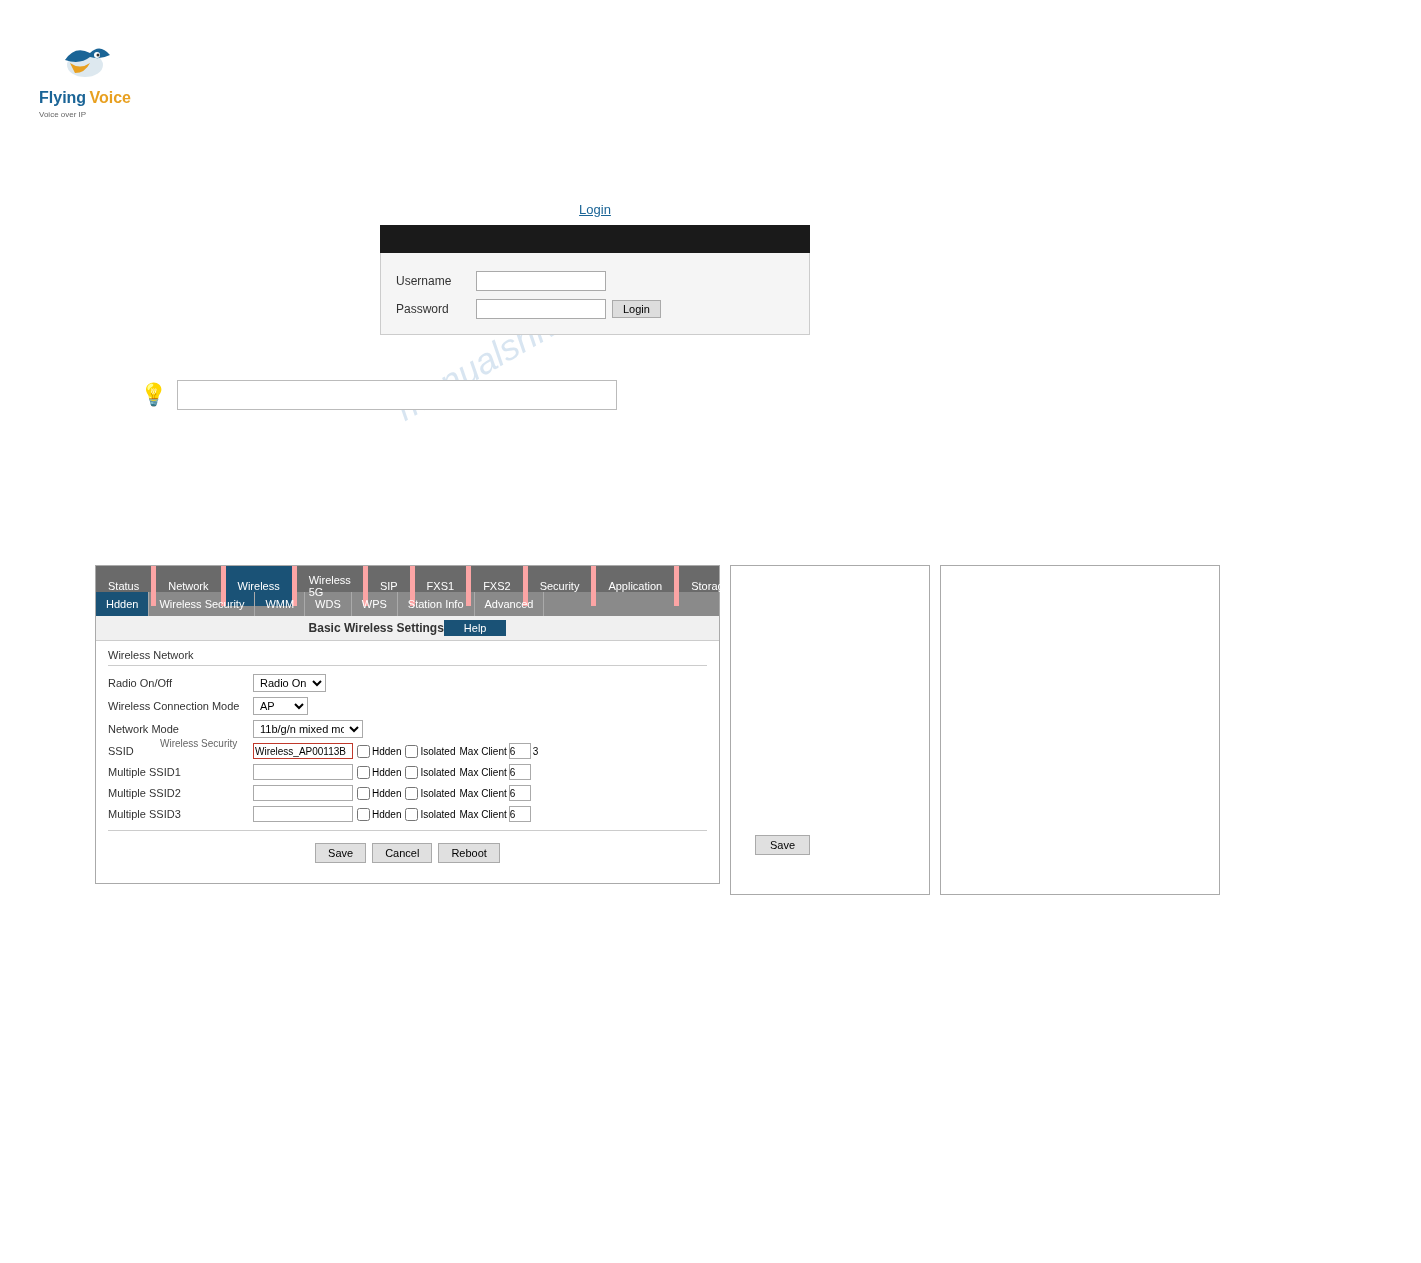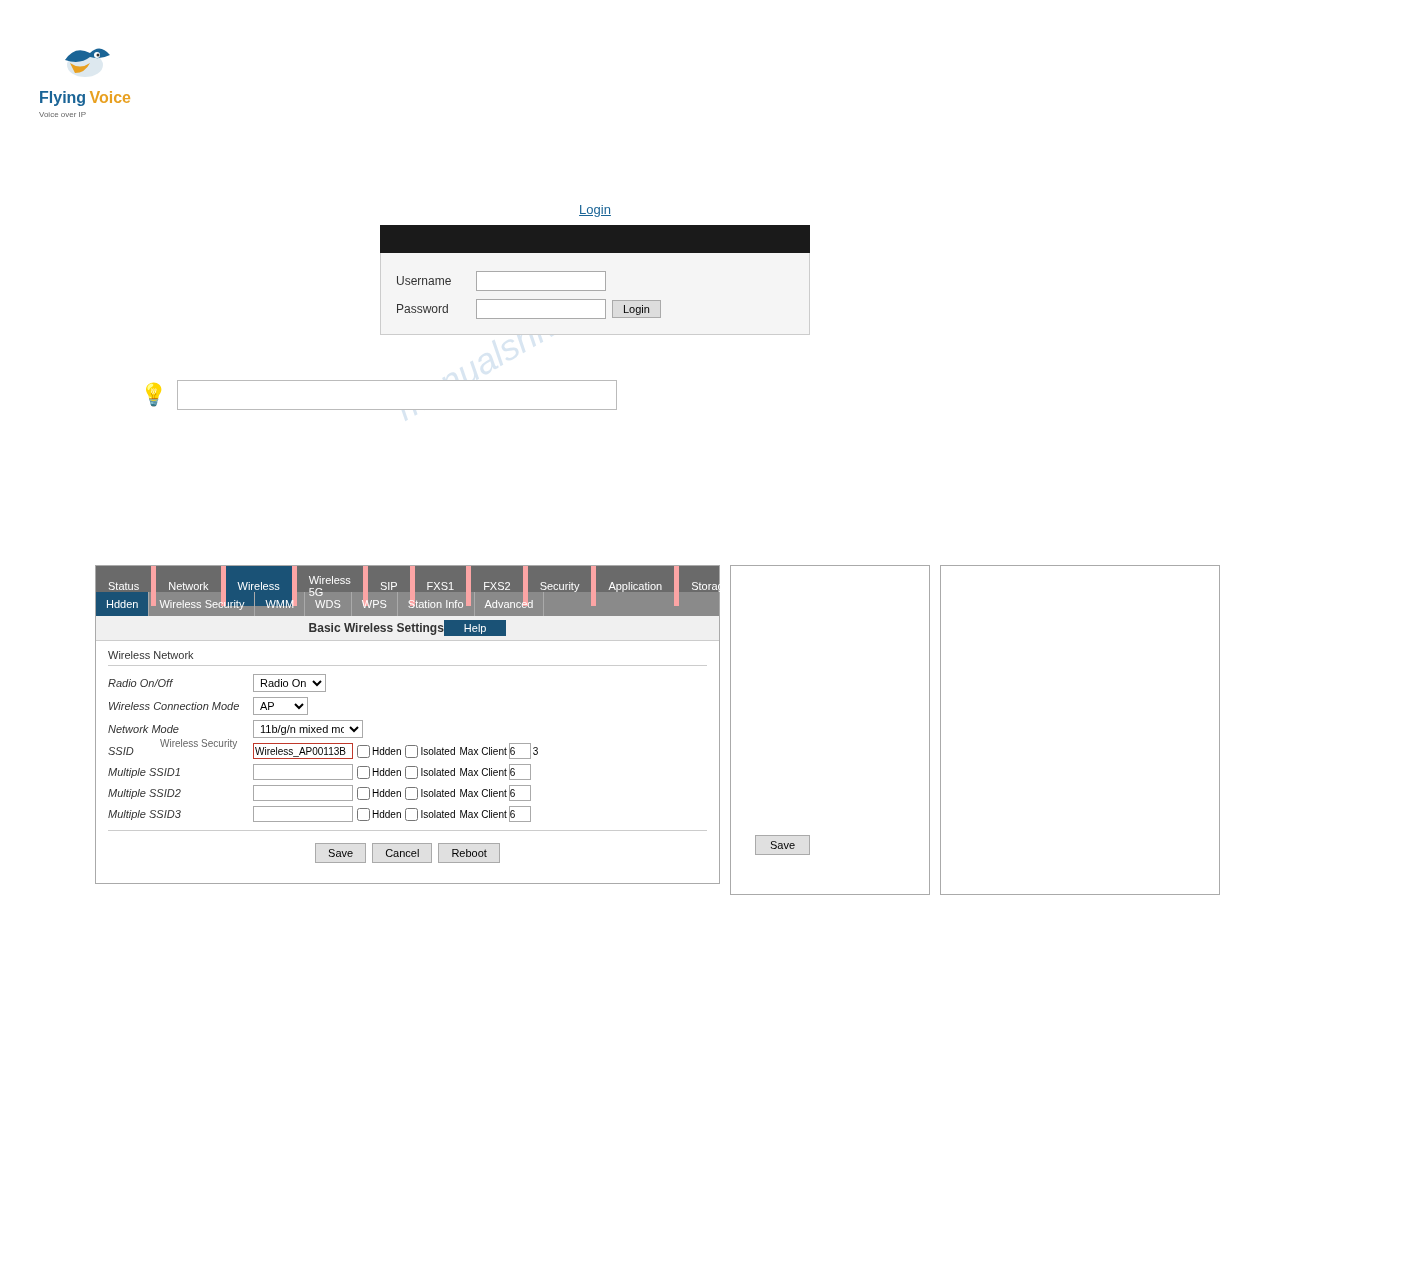--- a/index.html
+++ b/index.html
@@ -219,21 +219,20 @@
     }
     .form-row {
       display: flex;
       align-items: center;
       margin-bottom: 5px;
       font-size: 11px;
     }
     .form-label {
       width: 145px;
       color: #333;
-      font-style: italic;
     }
     .form-select {
       height: 18px;
       font-size: 11px;
       border: 1px solid #aaa;
       background: #fff;
       padding: 0 2px;
     }
     .ssid-row {
       display: flex;

